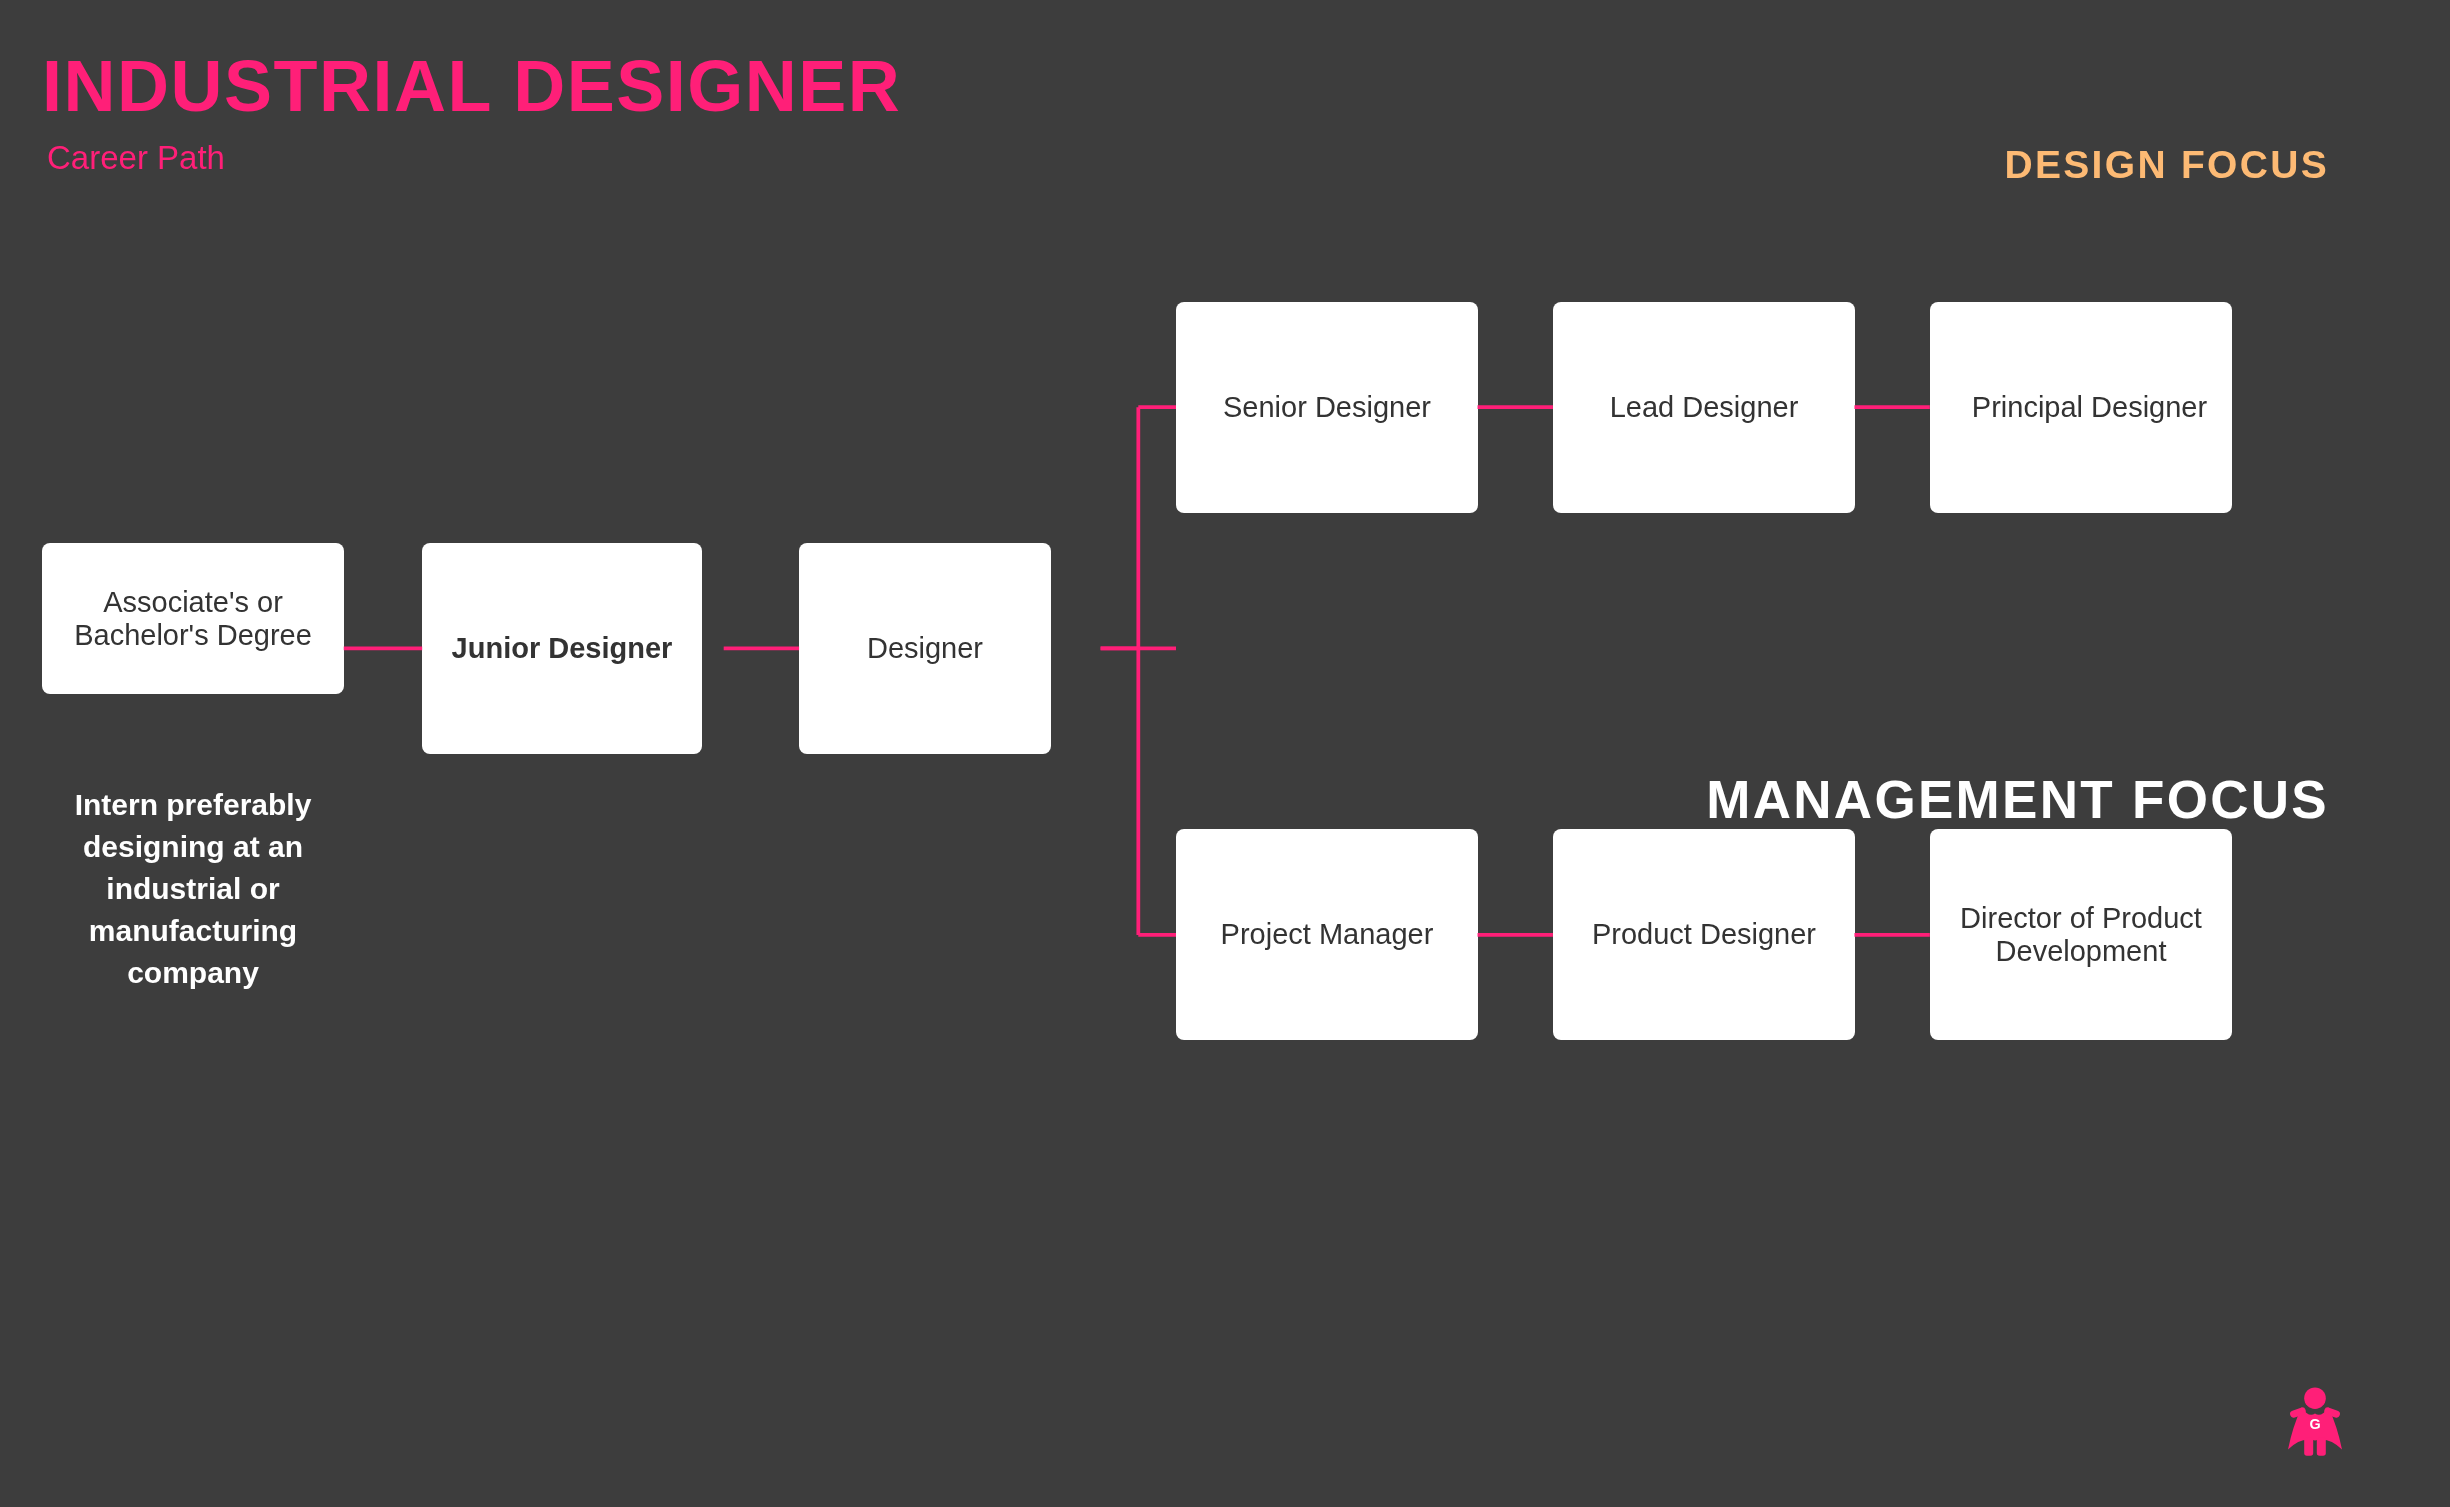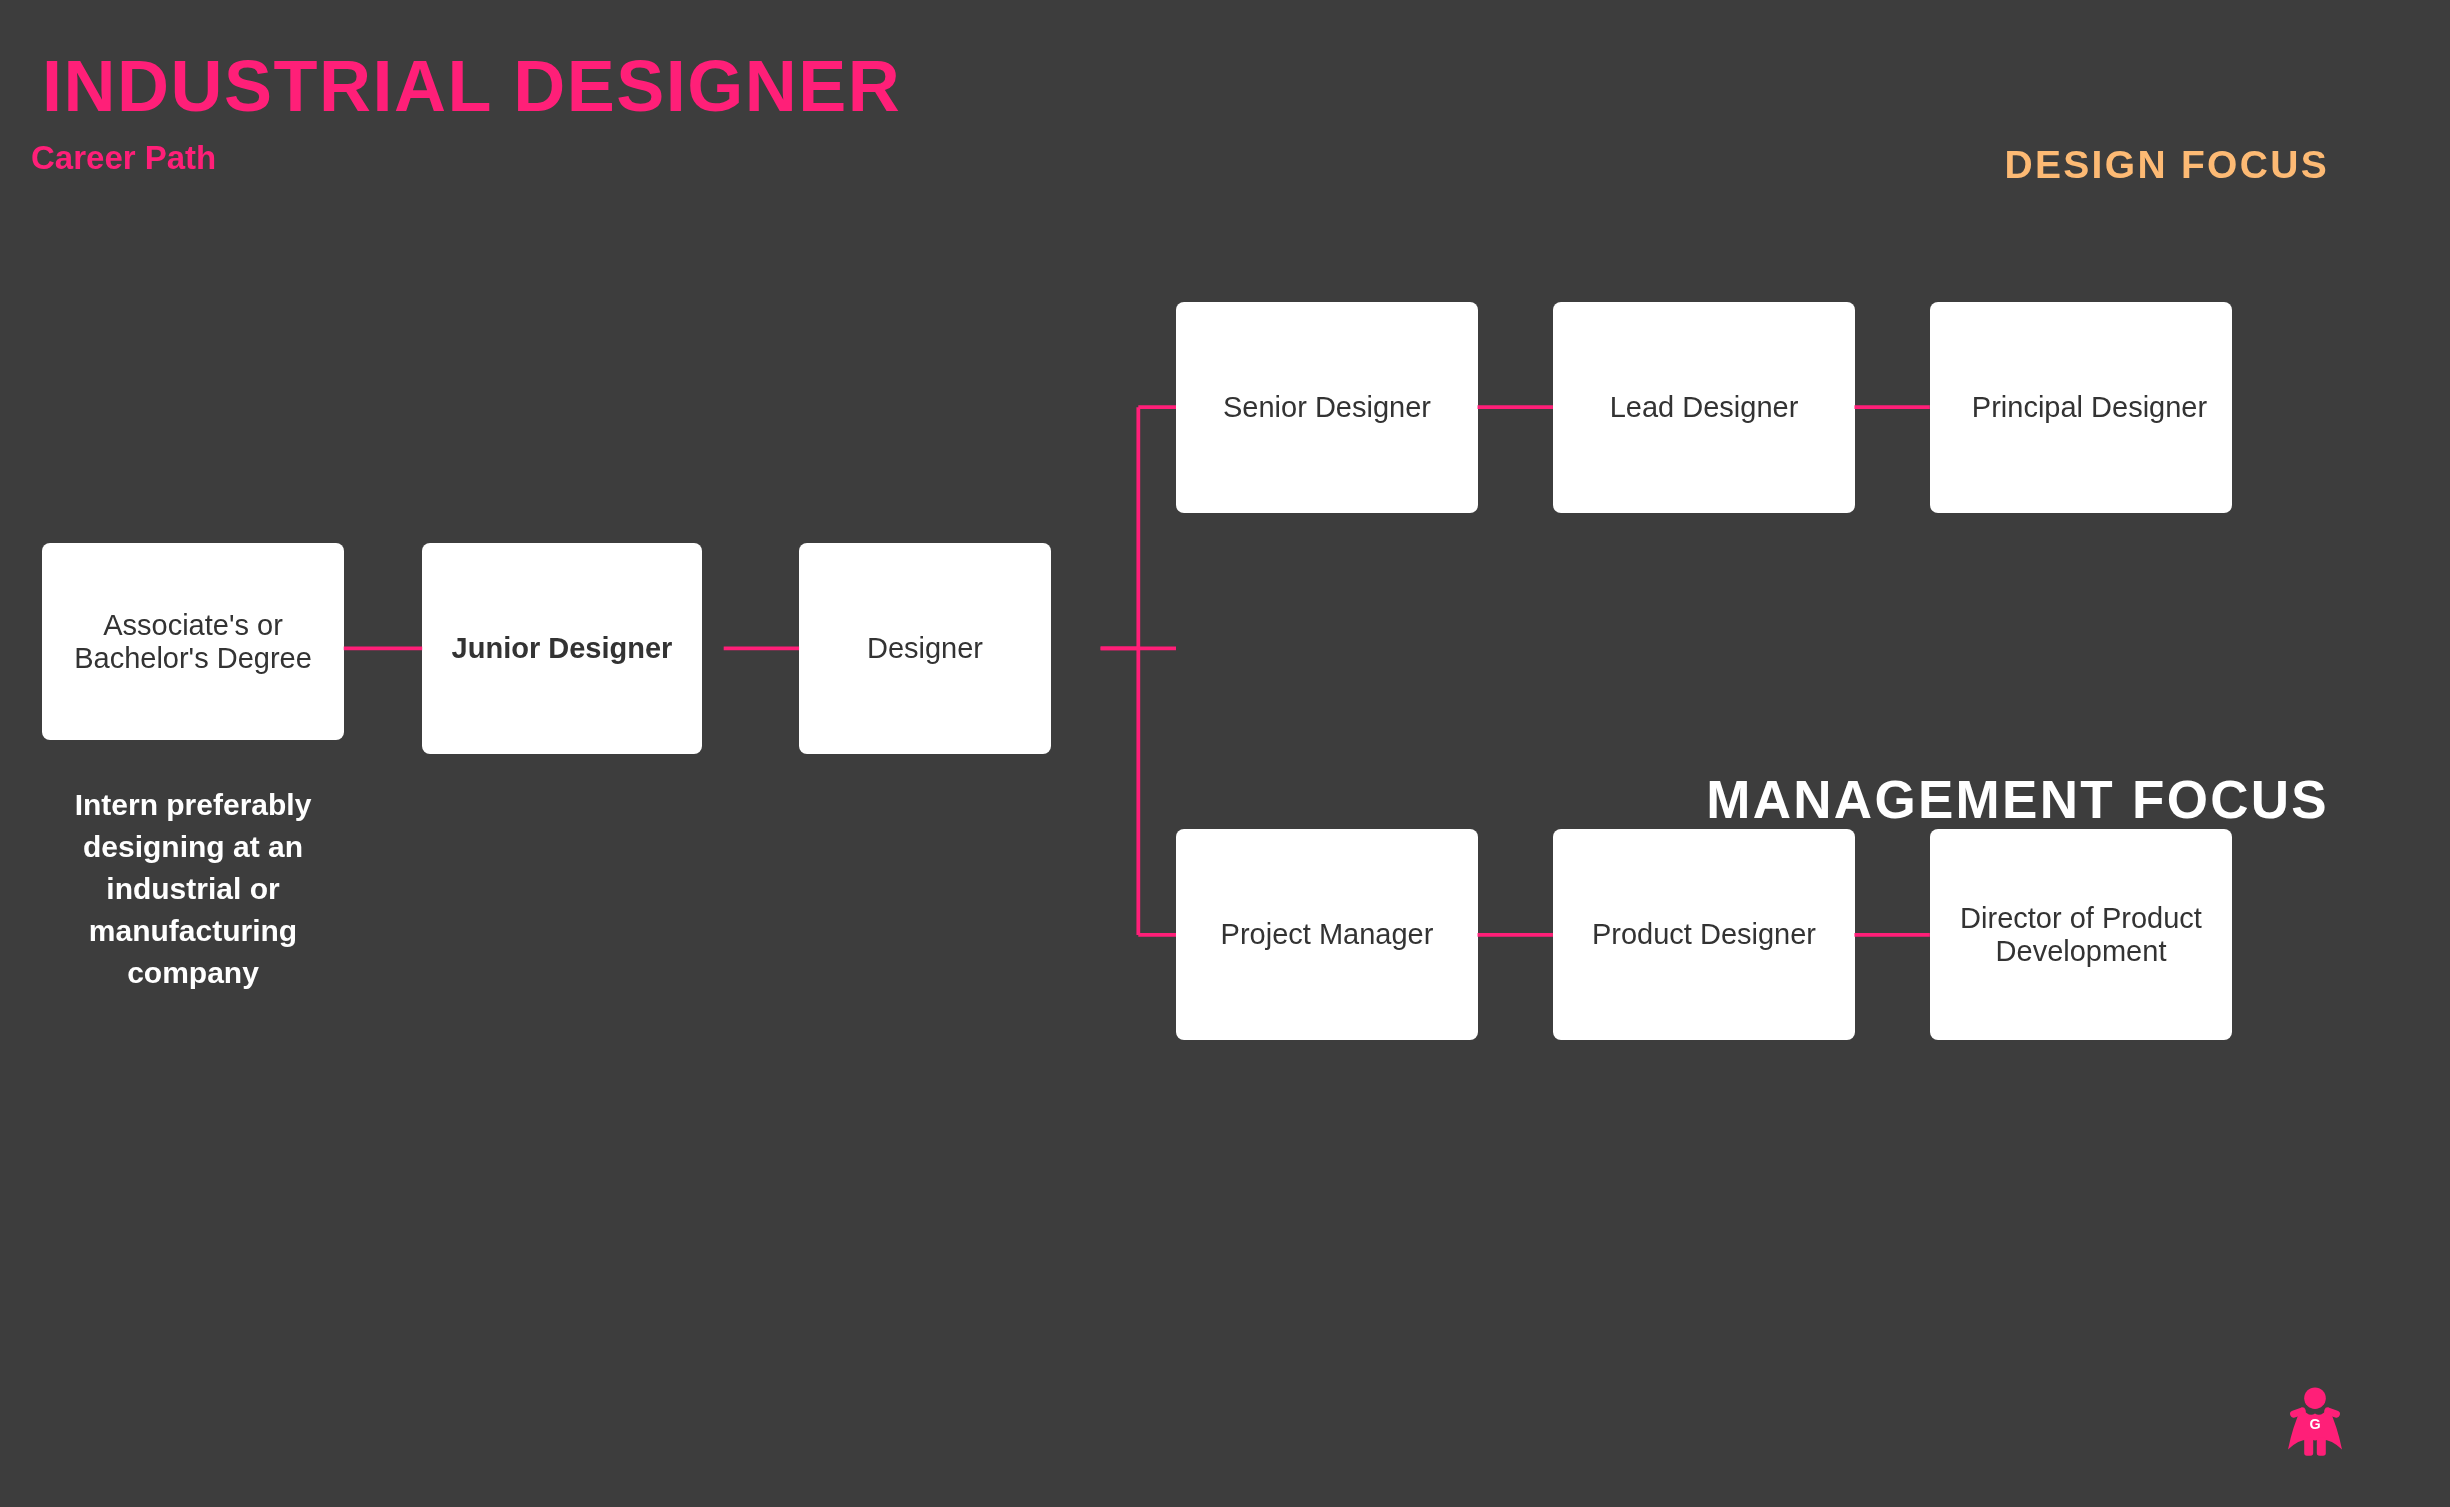--- a/index.html
+++ b/index.html
@@ -20,24 +20,24 @@
       font-size: 72px;
       font-weight: 900;
       color: #ff1f78;
       letter-spacing: 1.5px;
       text-transform: uppercase;
     }
 
     .page-subtitle {
       position: absolute;
       top: 139px;
-      left: 31px;
+      left: 47px;
       font-size: 33px;
       color: #ff1f78;
-      font-weight: 700;
+      font-weight: 400;
     }
 
     .section-label-design {
       position: absolute;
       top: 143px;
       right: 121px;
       font-size: 39px;
       font-weight: 900;
       color: #fdba74;
       letter-spacing: 2.3px;
@@ -66,21 +66,21 @@
       color: #333333;
       padding: 15px;
       border-radius: 8px;
     }
 
     
     .card-degree {
       left: 42px;
       top: 543px;
       width: 302px;
-      height: 197px;
+      height: 151px;
     }
 
     .card-junior {
       left: 422px;
       top: 543px;
       width: 280px;
       height: 211px;
       font-weight: bold;
     }
 

